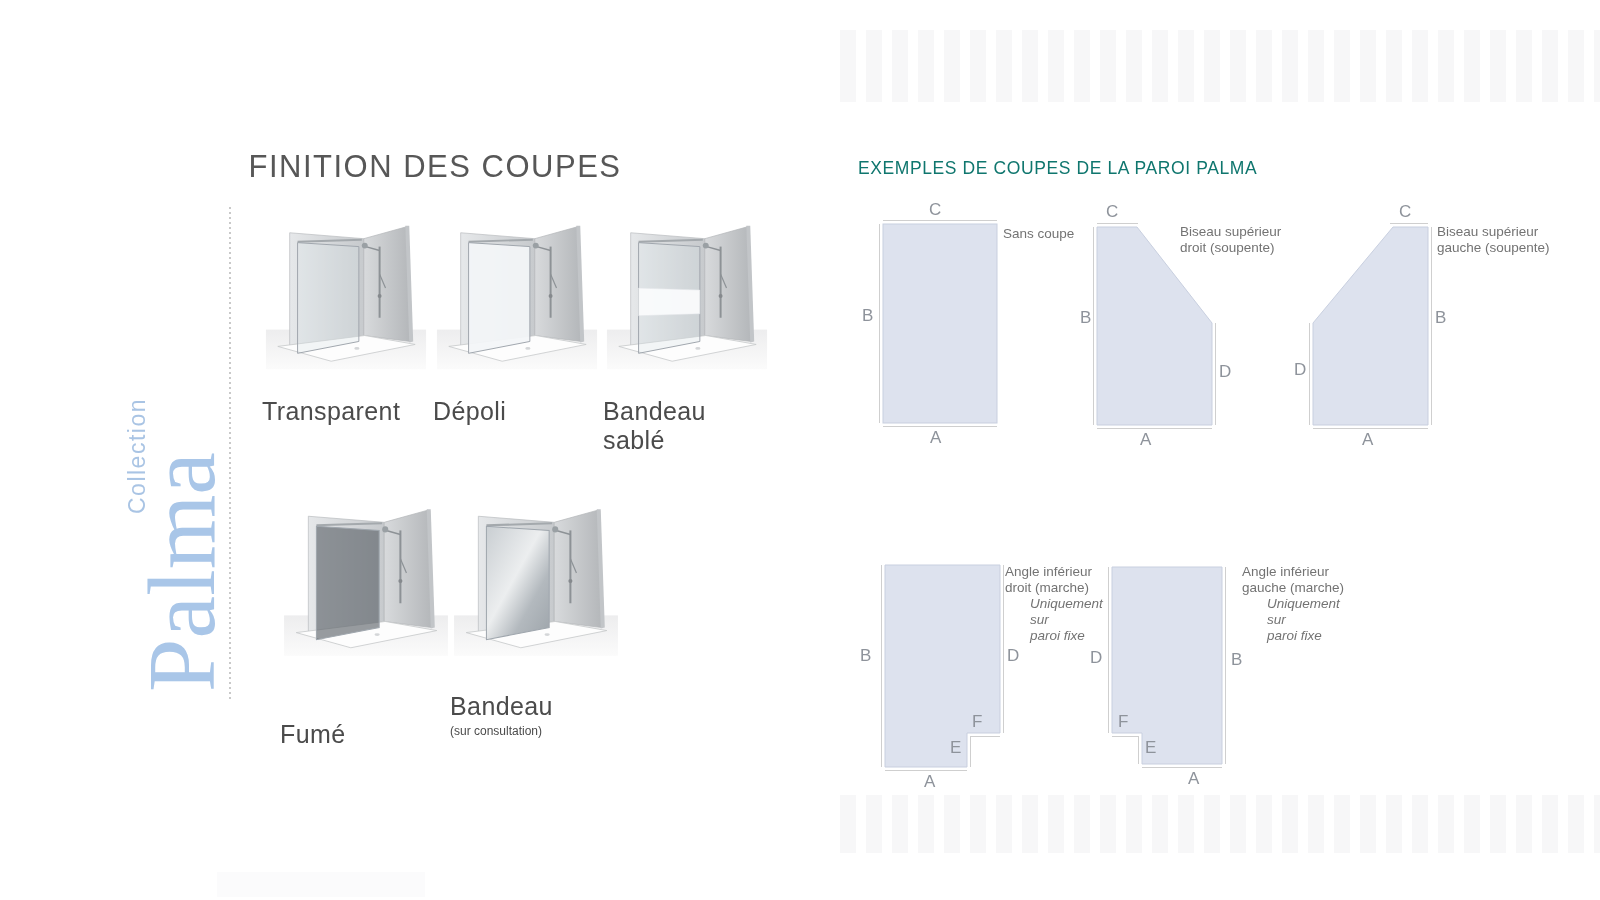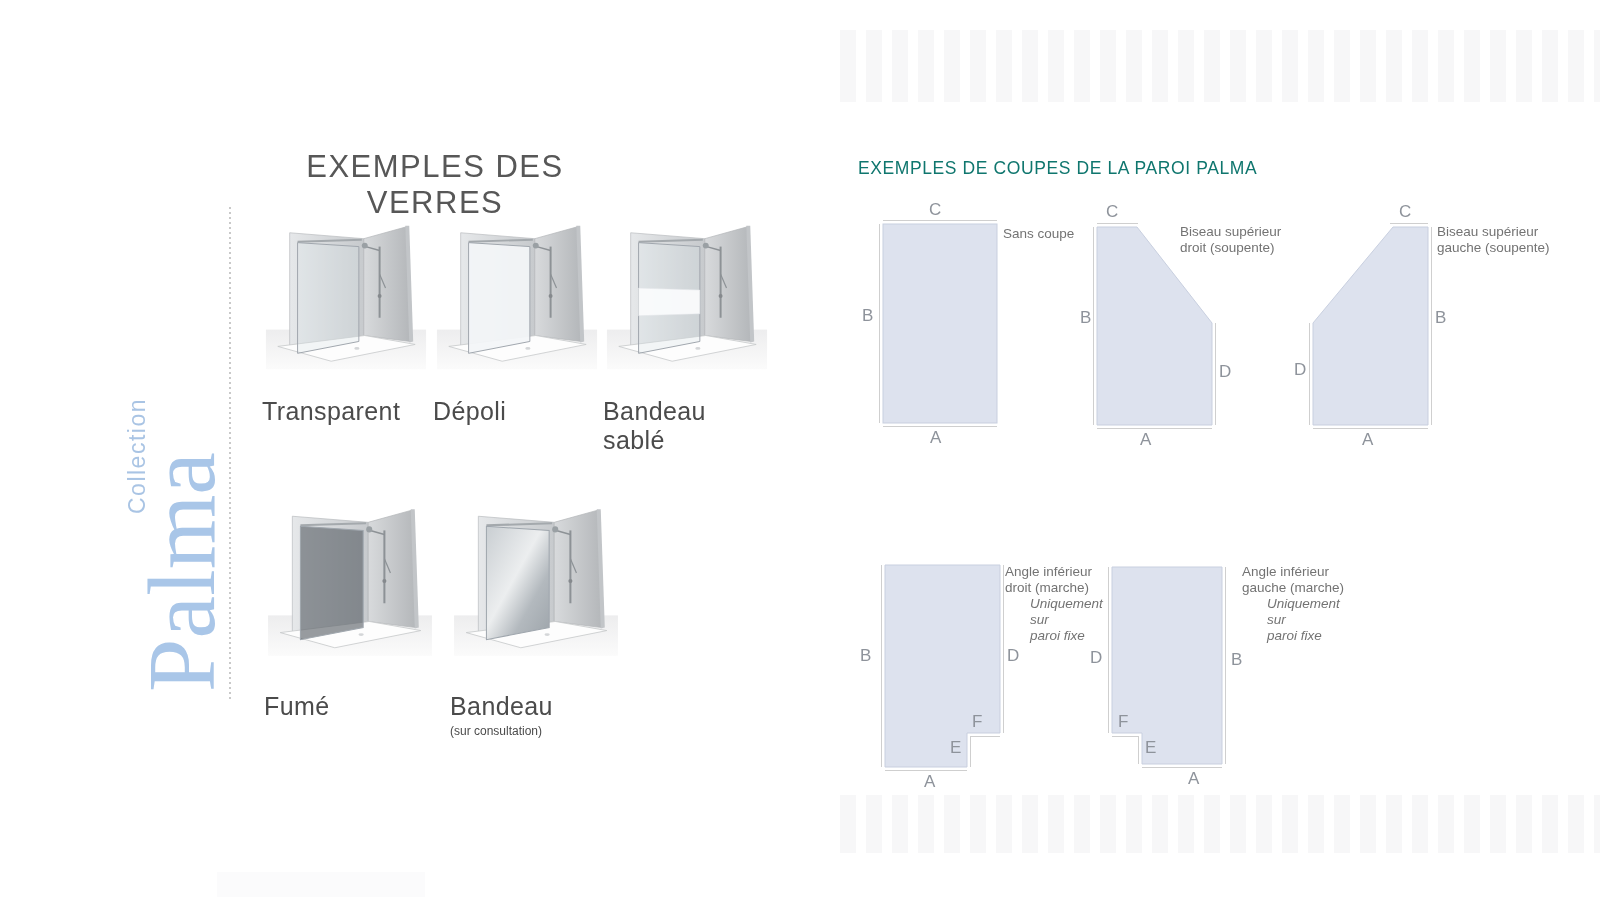--- a/index.html
+++ b/index.html
@@ -78,21 +78,21 @@
   </svg>
 
   <div class="texture-band" style="left:840px;top:30px;width:760px;height:72px;"></div>
   <div class="texture-band" style="left:840px;top:795px;width:760px;height:58px;"></div>
   <div class="corner-rect" style="left:217px;top:872px;width:208px;height:25px;"></div>
 
   <div class="v-text collection" style="left:137px;top:456px;">Collection</div>
   <div class="v-text palma" style="left:181px;top:572px;">Palma</div>
   <div class="dotted-rule" style="left:229px;top:207px;height:492px;"></div>
 
-  <div class="h-finition" style="left:240px;top:149px;width:390px;">EXEMPLES DES VERRES</div>
+  <div class="h-finition" style="left:240px;top:149px;width:390px;">FINITION DES COUPES</div>
 
   <div class="fig row1" style="left:262px;top:215px;width:168px;">
     <div class="shower-art">
   <svg width="100%" height="162" viewBox="0 0 170 160" xmlns="http://www.w3.org/2000/svg">
     <rect x="4" y="114" width="162" height="40" fill="url(#floorG)"></rect>
     <polygon points="28,16 103,22 103,120 28,132" fill="url(#wallL)" stroke="#b9bcbf" stroke-width="0.7"></polygon>
     <polygon points="103,22 146,10 150,126 103,120" fill="url(#wallR)" stroke="#b2b5b8" stroke-width="0.7"></polygon>
     <polygon points="145,9 149,9 153,126 149,127" fill="#c2c5c8"></polygon>
     <polygon points="16,131 104,120 155,129 70,146" fill="#fdfdfd" stroke="#c6c8ca" stroke-width="0.8"></polygon>
     <ellipse cx="96" cy="133" rx="2.6" ry="1.3" fill="#d4d6d8"></ellipse>
@@ -141,21 +141,21 @@
     <circle cx="104" cy="29" r="3" fill="#9aa0a4"></circle>
     <circle cx="119" cy="80" r="2" fill="#85898d"></circle>
     <line x1="119" y1="58" x2="125" y2="72" stroke="#8d9296" stroke-width="1.2"></line>
     <line x1="36" y1="25" x2="101" y2="23" stroke="#a4a9ad" stroke-width="2"></line>
     <polygon points="36,26 98,30 98,126 36,138" fill="rgba(219,227,232,0.30)" stroke="#9fa6ad" stroke-width="1"></polygon>
     <polygon points="36,72 98,74 98,98 36,100" fill="rgba(250,251,252,0.95)" stroke="#e2e5e8" stroke-width="0.5"></polygon>
   </svg></div>
     <div class="fig-label">Bandeau sablé</div>
   </div>
 
-  <div class="fig row2" style="left:264px;top:500px;width:172px;">
+  <div class="fig row2" style="left:280px;top:500px;width:172px;gap:28px;">
     <div class="shower-art">
   <svg width="100%" height="162" viewBox="0 0 170 160" xmlns="http://www.w3.org/2000/svg">
     <rect x="4" y="114" width="162" height="40" fill="url(#floorG)"></rect>
     <polygon points="28,16 103,22 103,120 28,132" fill="url(#wallL)" stroke="#b9bcbf" stroke-width="0.7"></polygon>
     <polygon points="103,22 146,10 150,126 103,120" fill="url(#wallR)" stroke="#b2b5b8" stroke-width="0.7"></polygon>
     <polygon points="145,9 149,9 153,126 149,127" fill="#c2c5c8"></polygon>
     <polygon points="16,131 104,120 155,129 70,146" fill="#fdfdfd" stroke="#c6c8ca" stroke-width="0.8"></polygon>
     <ellipse cx="96" cy="133" rx="2.6" ry="1.3" fill="#d4d6d8"></ellipse>
     <line x1="119" y1="30" x2="119" y2="102" stroke="#8d9296" stroke-width="2"></line>
     <line x1="119" y1="34" x2="105" y2="30" stroke="#8d9296" stroke-width="1.5"></line>

